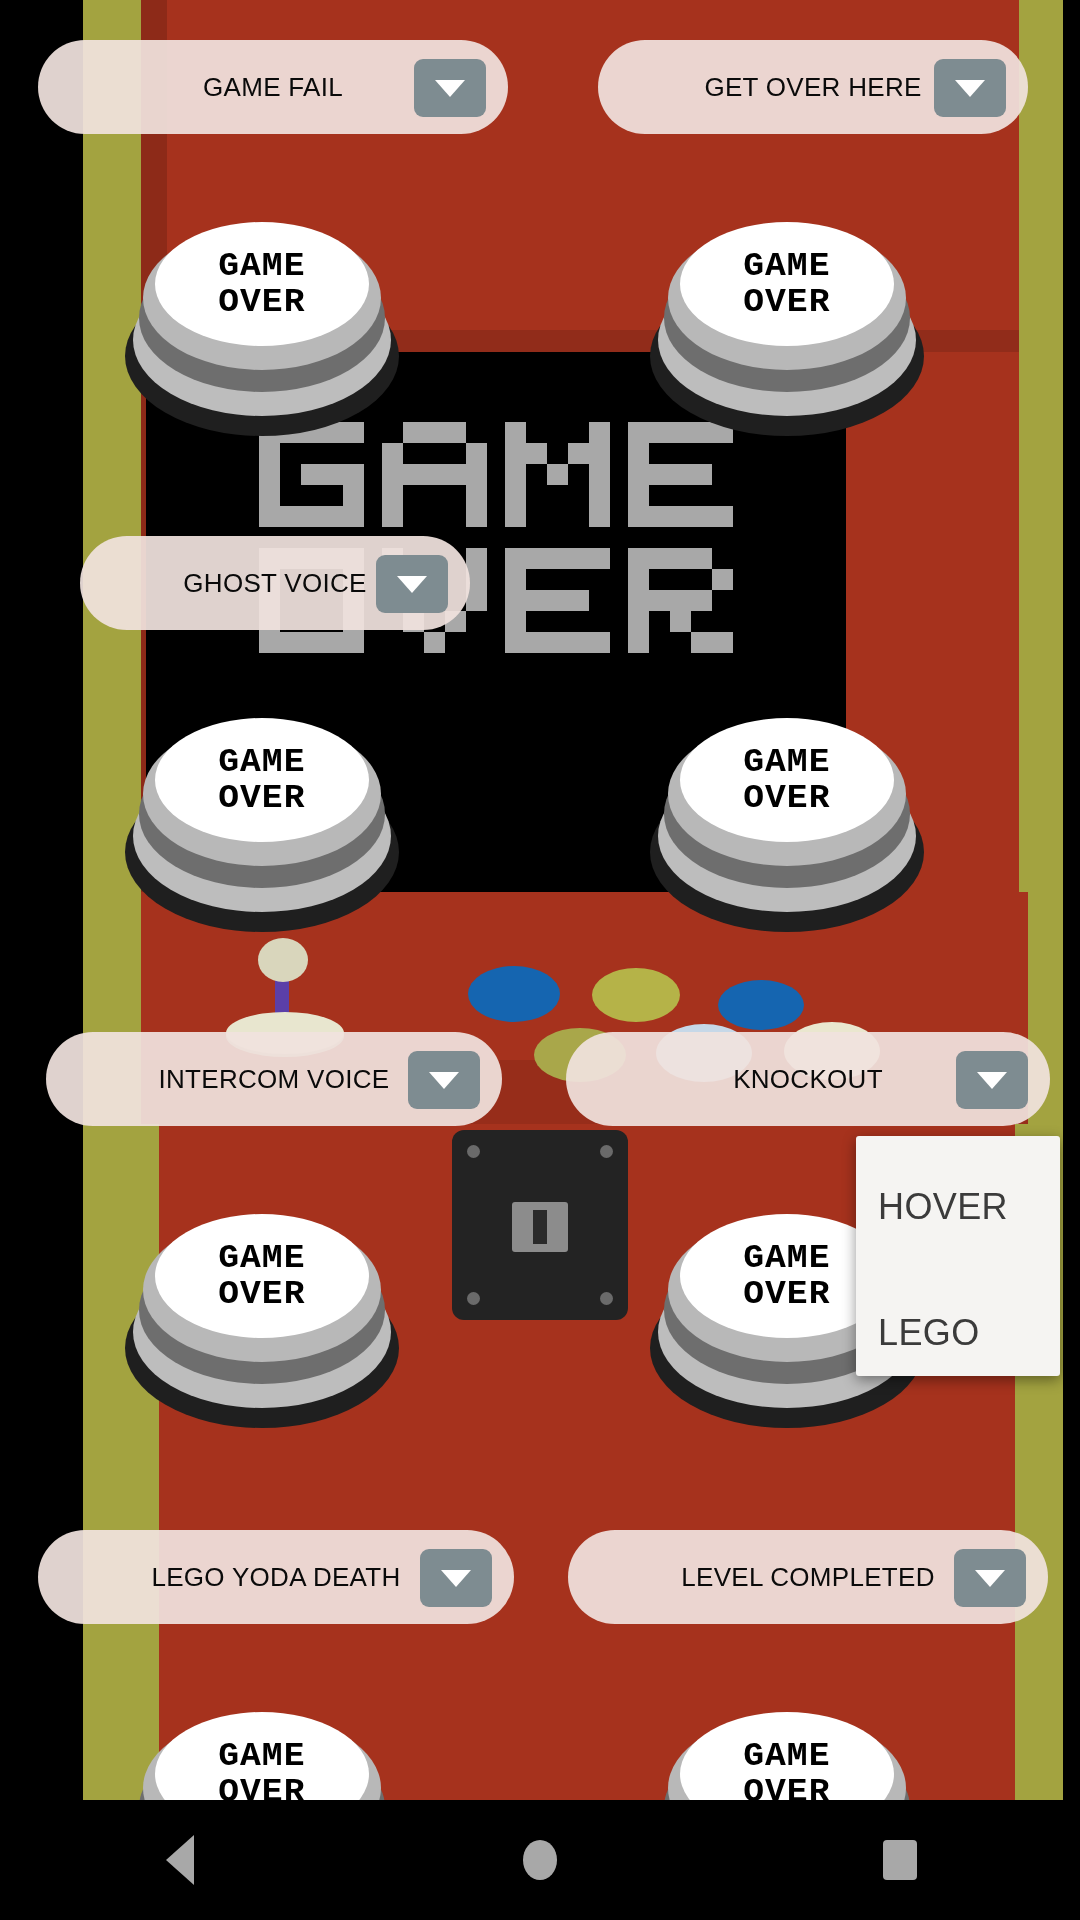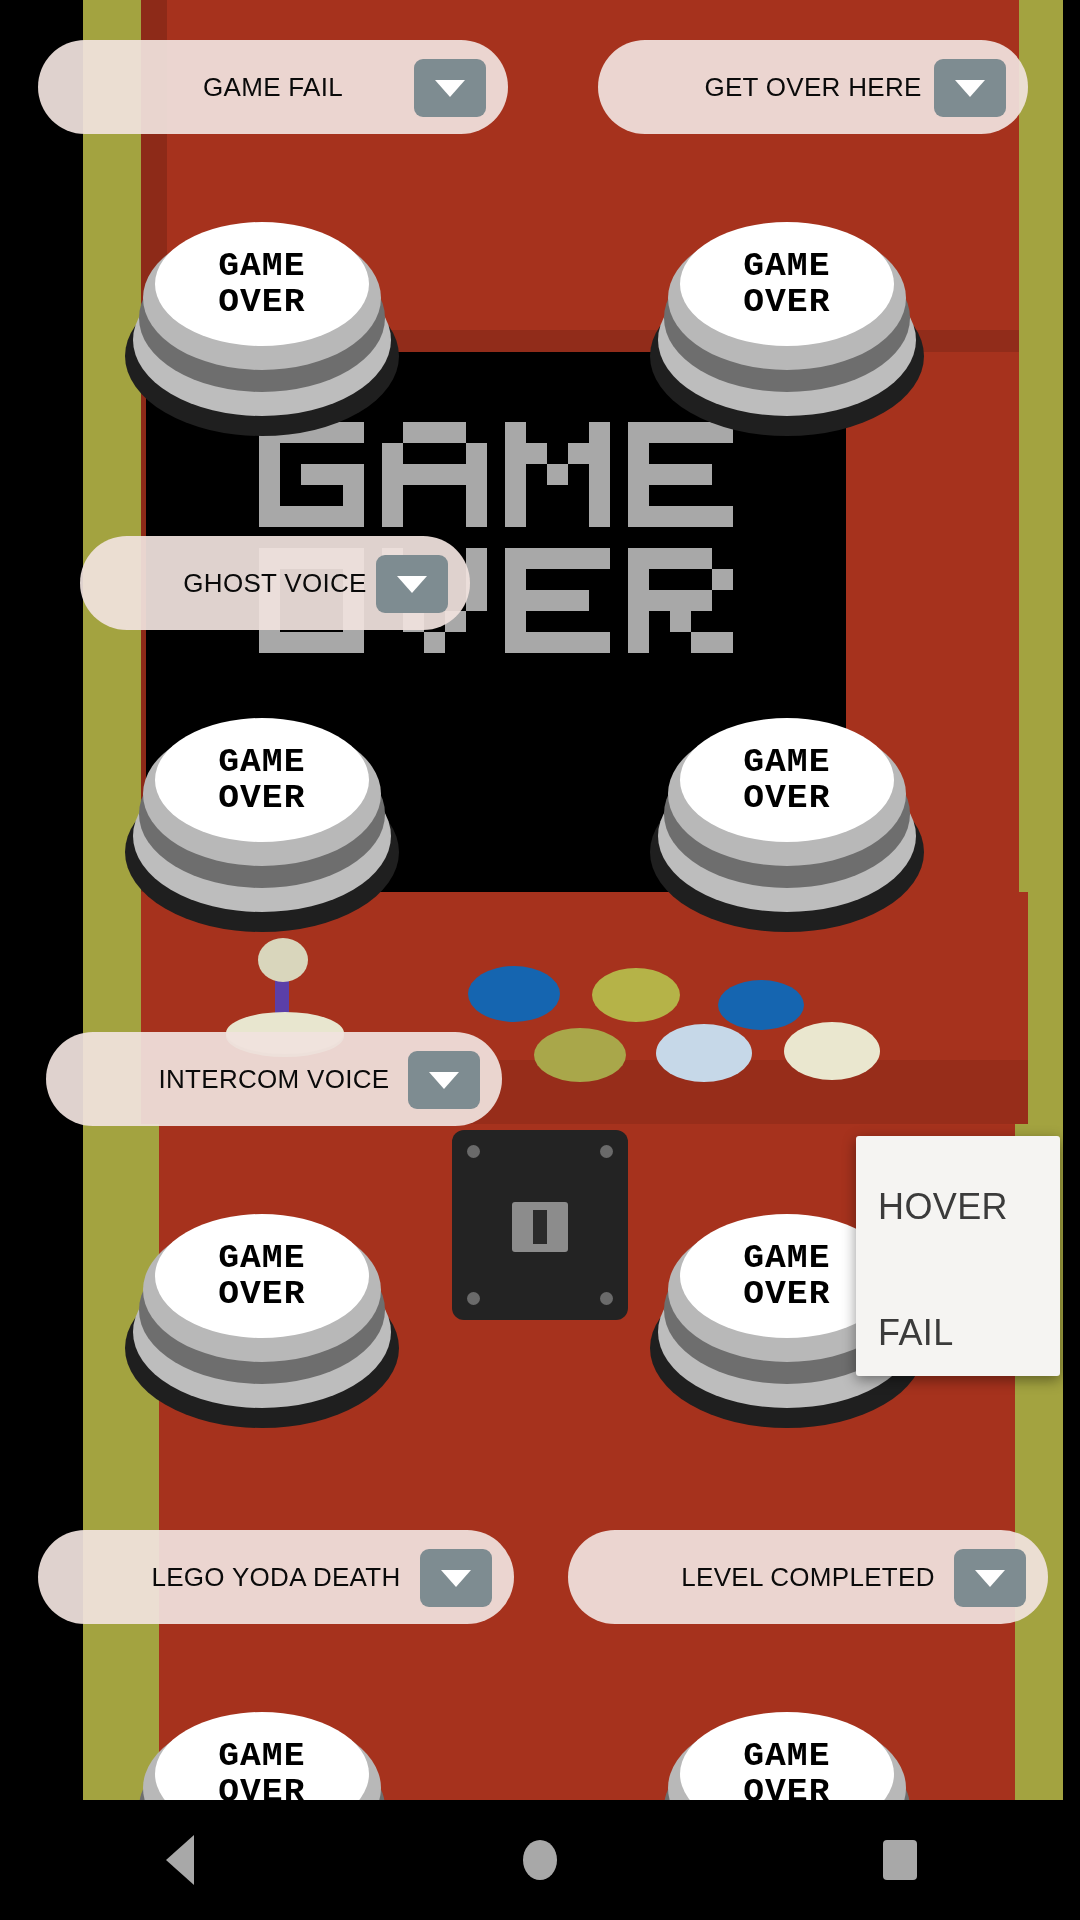--- a/index.html
+++ b/index.html
@@ -506,37 +506,43 @@
           <i class="caret"></i>
         </span>
     </div>
 
     <div class="pill" style="left:46px; top:1032px; width:456px;">
       <span class="lbl">INTERCOM VOICE</span>
       <span class="dd">
           <i class="caret"></i>
         </span>
     </div>
+    <div class="pill" style="left:566px; top:1032px; width:484px;">
+      <span class="lbl">KNOCKOUT</span>
+      <span class="dd">
+          <i class="caret"></i>
+        </span>
+    </div>
 
     <div class="pill" style="left:38px; top:1530px; width:476px;">
       <span class="lbl">LEGO YODA DEATH</span>
       <span class="dd">
           <i class="caret"></i>
         </span>
     </div>
     <div class="pill" style="left:568px; top:1530px; width:480px;">
       <span class="lbl">LEVEL COMPLETED</span>
       <span class="dd">
           <i class="caret"></i>
         </span>
     </div>
 
     <div id="popup">
       <div class="mi save">HOVER</div>
-      <div class="mi share">FAIL</div>
+      <div class="mi share">LEGO</div>
     </div>
 
   </div>
 
   <div id="nav">
     <div class="slot">
       <span class="nav-back"></span>
     </div>
     <div class="slot">
       <span class="nav-home"></span>

